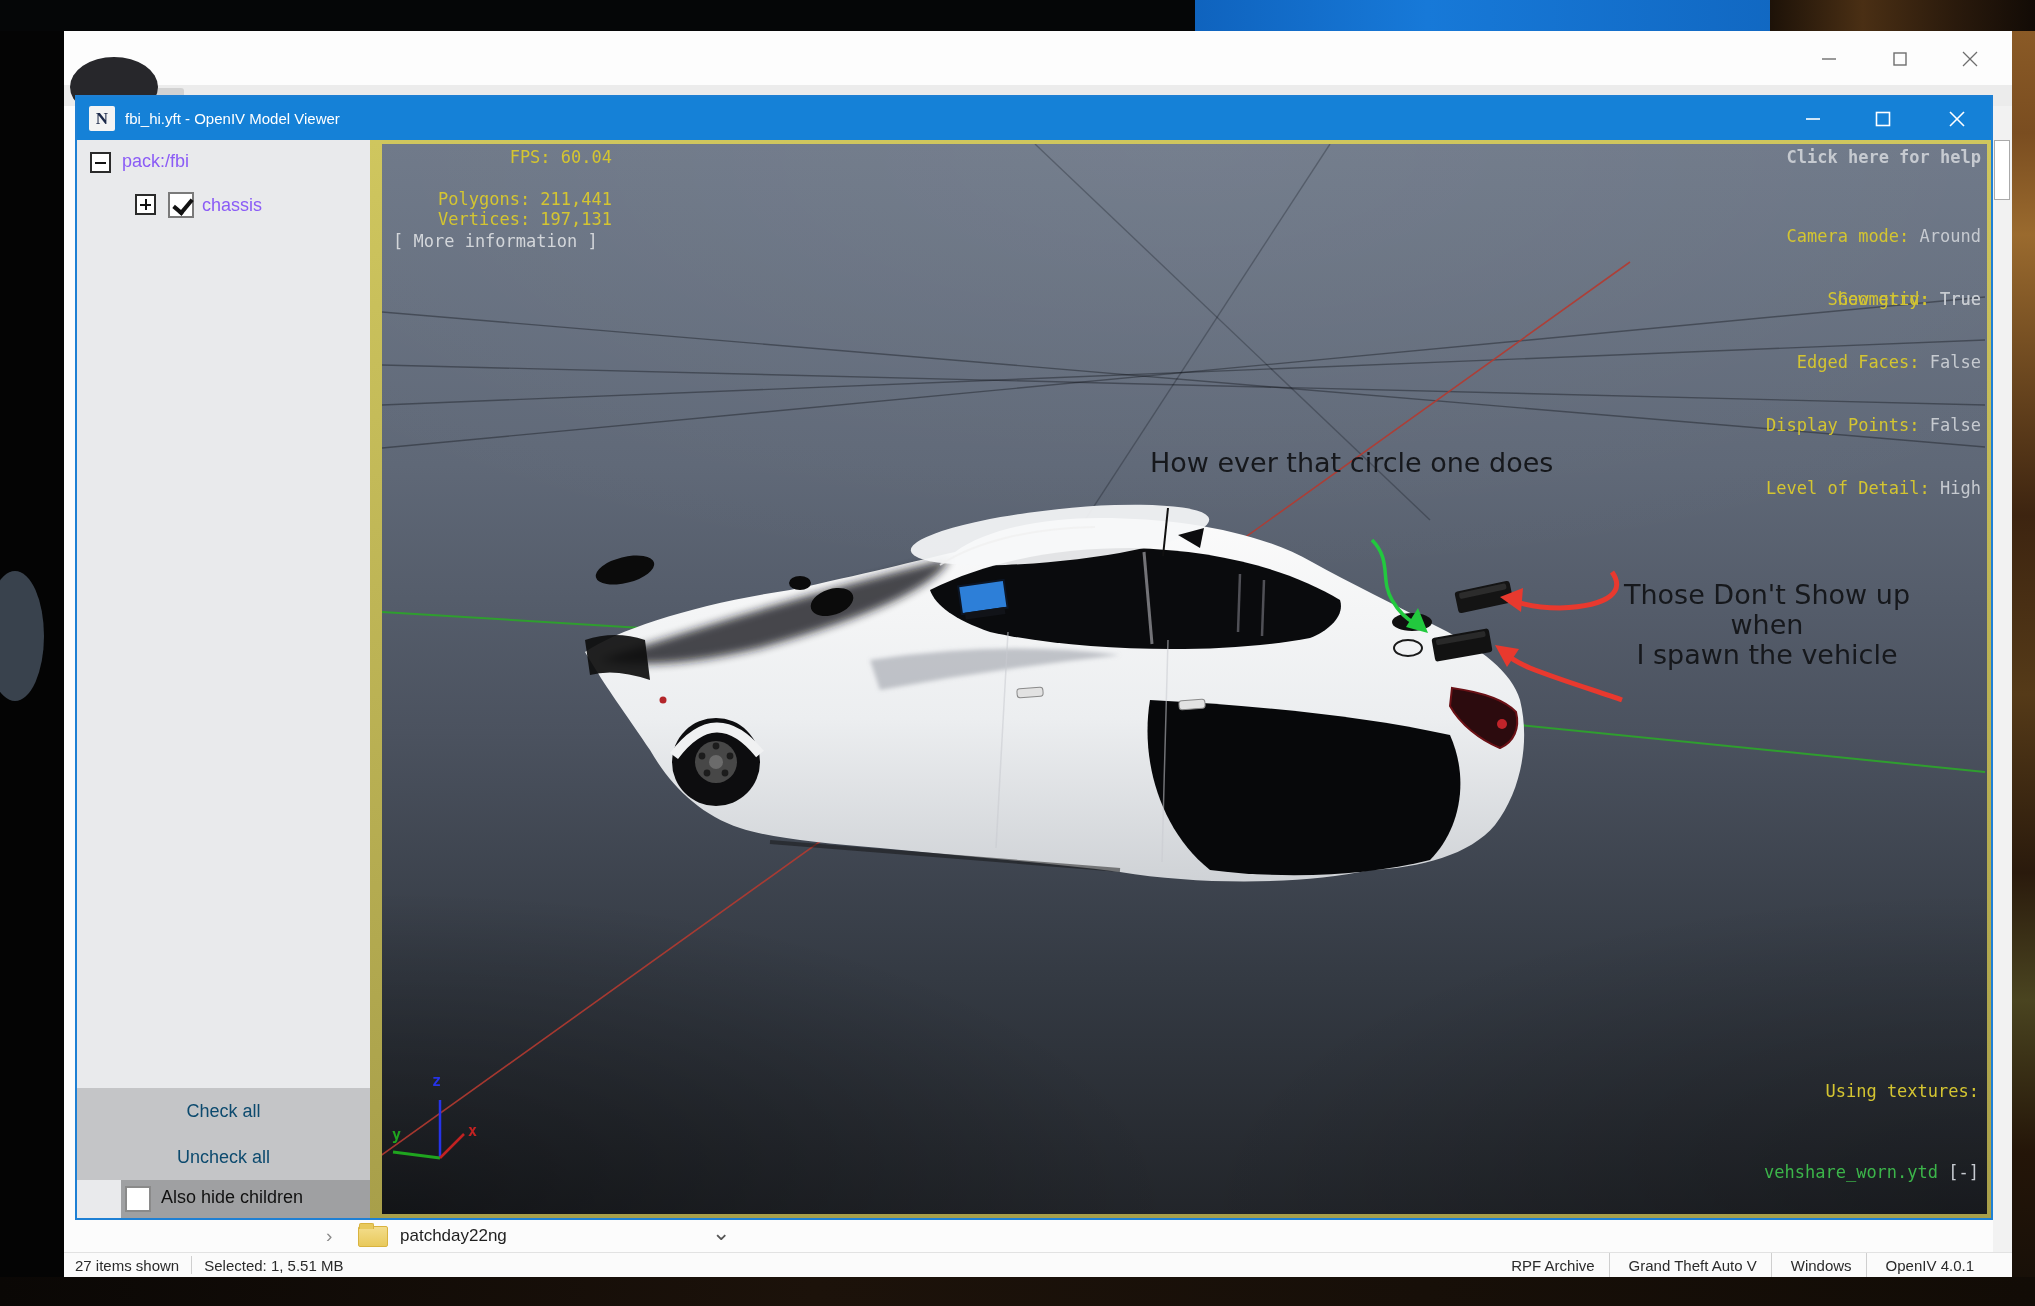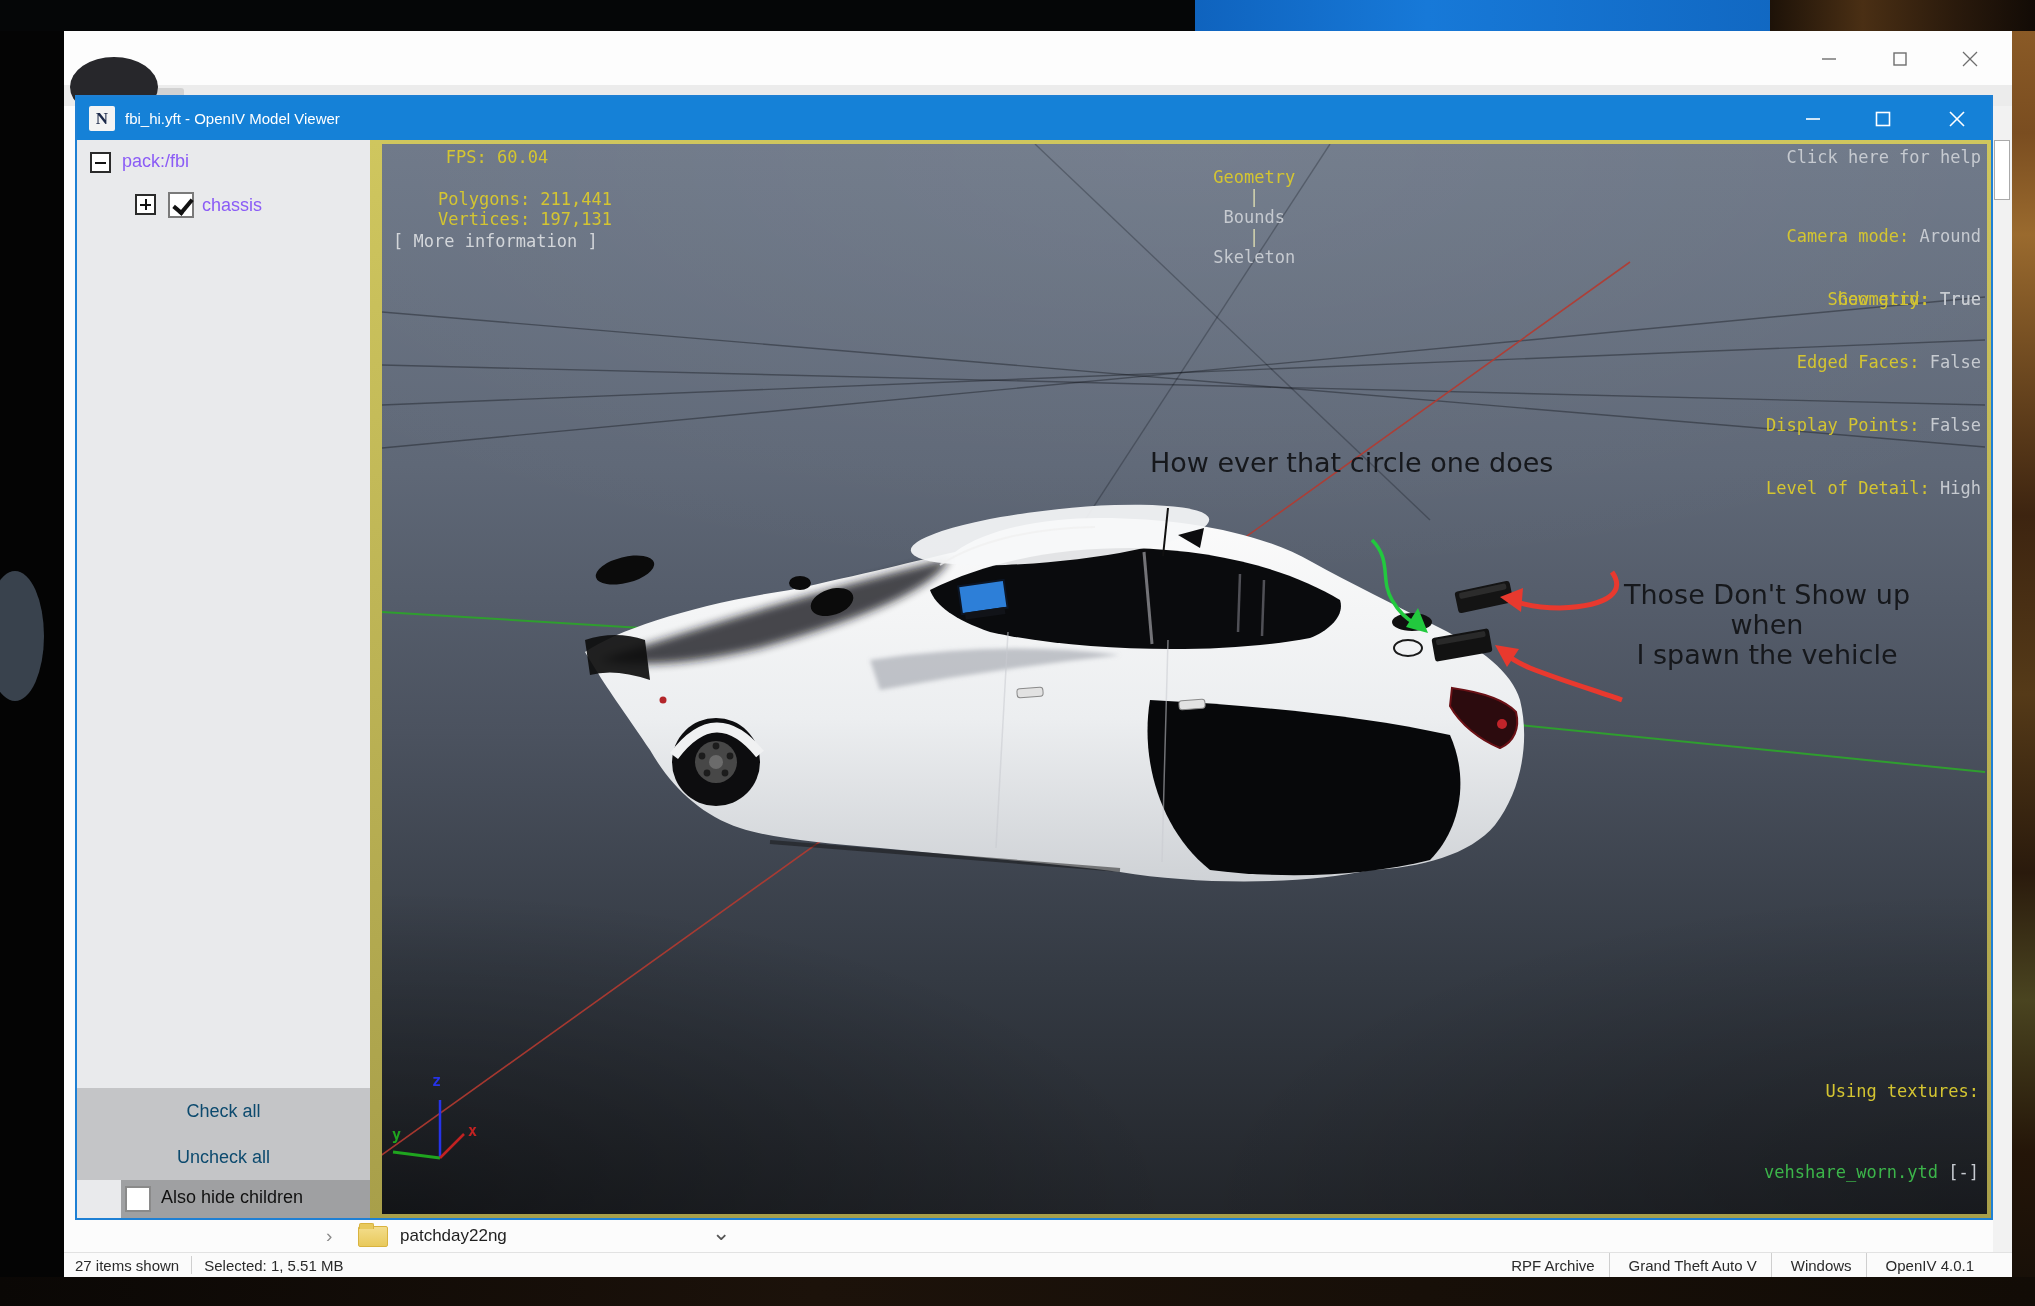--- a/index.html
+++ b/index.html
@@ -69,21 +69,21 @@
       radial-gradient(120% 70% at 50% 0%, rgba(255,255,255,0.05), transparent 60%),
       radial-gradient(90% 55% at 0% 100%, rgba(0,0,0,0.45), transparent 55%),
       radial-gradient(90% 55% at 100% 100%, rgba(0,0,0,0.30), transparent 55%),
       linear-gradient(180deg,#6e7888 0%,#5f6877 30%,#4b525f 55%,#343a43 78%,#22252a 100%);}
   .scene{position:absolute;left:0;top:0;width:1605px;height:1070px;}
   .mono{position:absolute;font-family:"DejaVu Sans Mono",monospace;font-size:17px;line-height:20px;white-space:pre;}
   .yl{color:#d4c531;} .gy{color:#c6cad0;} .wt{color:#d3d6da;} .grn{color:#3cb54a;}
   .stats-line{left:0;width:230px;text-align:right;}
   .more-info{left:11px;top:87px;}
   .tabs{left:586px;top:3px;width:470px;text-align:center;}
-  .help{right:6px;top:3px;text-align:right;}
+  .help{right:6px;top:3px;text-align:right;font-weight:bold;}
   .cam-settings{right:6px;top:40px;line-height:21px;text-align:right;}
   .rnd-settings{right:6px;top:103px;line-height:21px;text-align:right;}
   .textures{right:8px;top:880px;line-height:27px;text-align:right;}
   .axis-label{position:absolute;font-family:"DejaVu Sans Mono",monospace;font-weight:bold;font-size:15px;}
   .note{position:absolute;font-family:"DejaVu Sans",sans-serif;font-weight:500;color:#16181c;font-size:27px;}
   .note2{width:344px;text-align:center;line-height:30px;}
 </style>
 </head>
 <body>
 
@@ -280,32 +280,25 @@
             <polygon points="1113,501 1137,505 1125,523" fill="#e8392e"></polygon>
           </g>
 
           <g stroke-width="2.5">
             <line x1="58" y1="1014" x2="58" y2="956" stroke="#2633e8"></line>
             <line x1="58" y1="1014" x2="11" y2="1008" stroke="#1fa51f" stroke-width="3"></line>
             <line x1="58" y1="1014" x2="82" y2="990" stroke="#c22222"></line>
           </g>
         </svg>
 
-        <div class="mono yl stats-line" style="top:3px;text-align:center;">FPS: 60.04</div>
+        <div class="mono yl stats-line" style="top:3px;">FPS: 60.04</div>
         <div class="mono yl stats-line" style="top:45px;">Polygons: 211,441</div>
         <div class="mono yl stats-line" style="top:65px;">Vertices: 197,131</div>
         <div class="mono wt more-info">[ More information ]</div>
 
-        <div class="mono tabs">
-          <span class="yl">Geometry</span>
-          <span class="gy"> </span><span style="color:#d8d8b0;">|</span><span> </span>
-          <span class="gy">Bounds</span>
-          <span> </span><span style="color:#d8d8b0;">|</span><span> </span>
-          <span class="gy">Skeleton</span>
-        </div>
 
         <div class="mono gy help">Click here for help</div>
 
         <div class="mono rnd-settings">
           <div><span class="yl">Geometry:</span> <span class="gy">True</span></div>
           <div><span class="yl">Edged Faces:</span> <span class="gy">False</span></div>
           <div><span class="yl">Display Points:</span> <span class="gy">False</span></div>
           <div><span class="yl">Level of Detail:</span> <span class="gy">High</span></div>
         </div>
 

